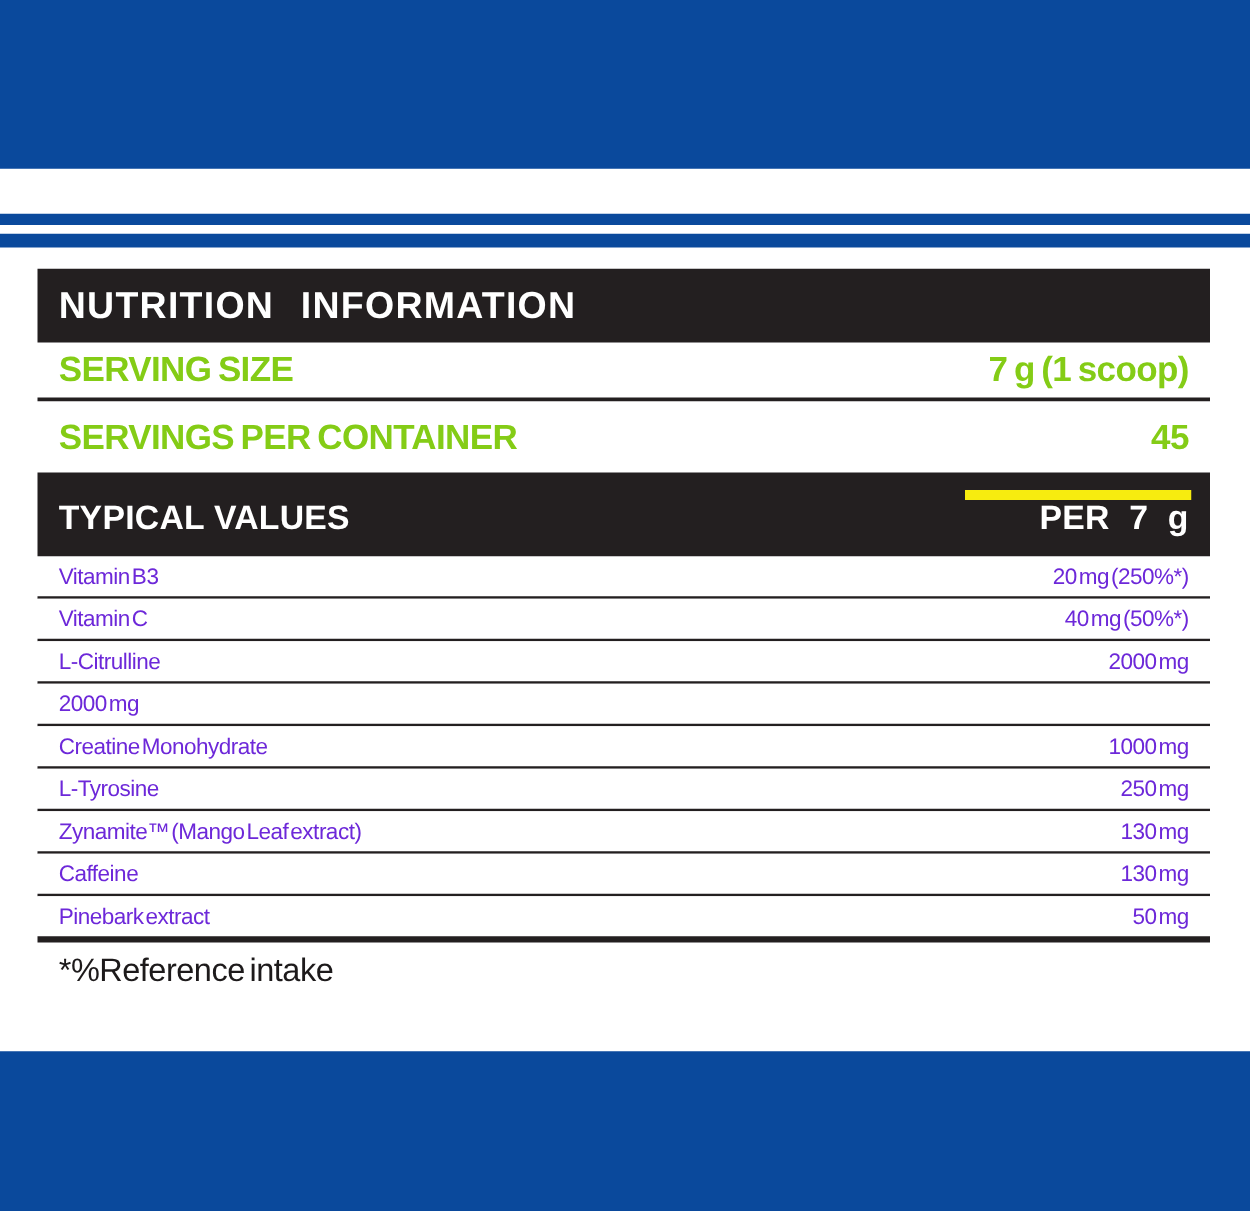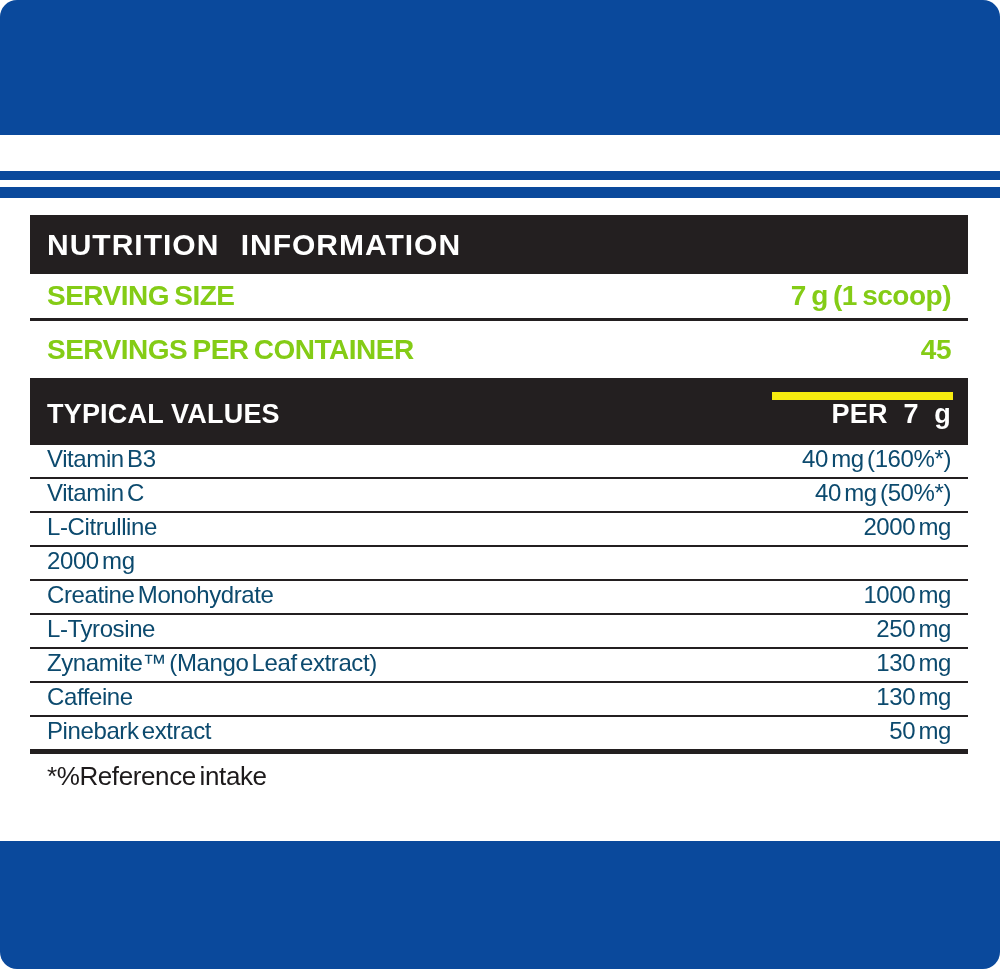--- a/index.html
+++ b/index.html
@@ -2,21 +2,20 @@
 <html><head>
 <meta charset="utf-8">
 <style>
   html, body { margin: 0; padding: 0; background: #ffffff; }
   .canvas {
     position: relative;
     width: 1000px;
     height: 969px;
     overflow: hidden;
     font-family: "Liberation Sans", sans-serif;
-    border-radius: 17px;
     -webkit-font-smoothing: antialiased;
   }
   
   .bg { position: absolute; inset: 0; }
   .white-band { position: absolute; left: 0; width: 1000px; top: 135px; height: 706px; background: #ffffff; }
   .stripe { position: absolute; left: 0; width: 1000px; }
   .stripe-a { top: 171px; height: 9px; }
   .stripe-b { top: 187px; height: 11px; }
 
   
@@ -45,24 +44,24 @@
   .yellow-accent { position: absolute; top: 14px; right: 15px; width: 181px; height: 8px; }
   .typical-labels {
     position: absolute; left: 17px; right: 17px; bottom: 15px;
     display: flex; justify-content: space-between; align-items: baseline;
     font-size: 27px; font-weight: bold; letter-spacing: 0.2px;
   }
   .per-label { word-spacing: 8px; }
 
   .data-row {
     height: 32px;
-    display: flex; justify-content: space-between; 
+    display: flex; justify-content: space-between; align-items: center;
     padding: 0 17px;
     border-bottom: 2px solid #231f20;
-    font-size: 24px; color: #0c4a6e;
+    font-size: 18px; color: #6d28d9;
     letter-spacing: -0.4px; word-spacing: -3px;
     background: #ffffff;
   }
   .data-row:last-child { border-bottom-width: 5px; }
 
   .footnote {
     padding: 7px 17px 0 17px;
     font-size: 26px; color: #1d1a1b;
     letter-spacing: -0.4px; word-spacing: -3px;
   }
@@ -96,21 +95,21 @@
       <div class="yellow-accent" style="background: rgb(247, 236, 15);"></div>
       <div class="typical-labels">
         <span>TYPICAL VALUES</span>
         <span class="per-label">PER 7 g</span>
       </div>
     </div>
 
     <div id="rows-container">
   <div class="data-row">
     <span>Vitamin B3</span>
-    <span>40 mg (160%*)</span>
+    <span>20 mg (250%*)</span>
   </div>
 
   <div class="data-row">
     <span>Vitamin C</span>
     <span>40 mg (50%*)</span>
   </div>
 
   <div class="data-row">
     <span>L-Citrulline</span>
     <span>2000 mg</span>

